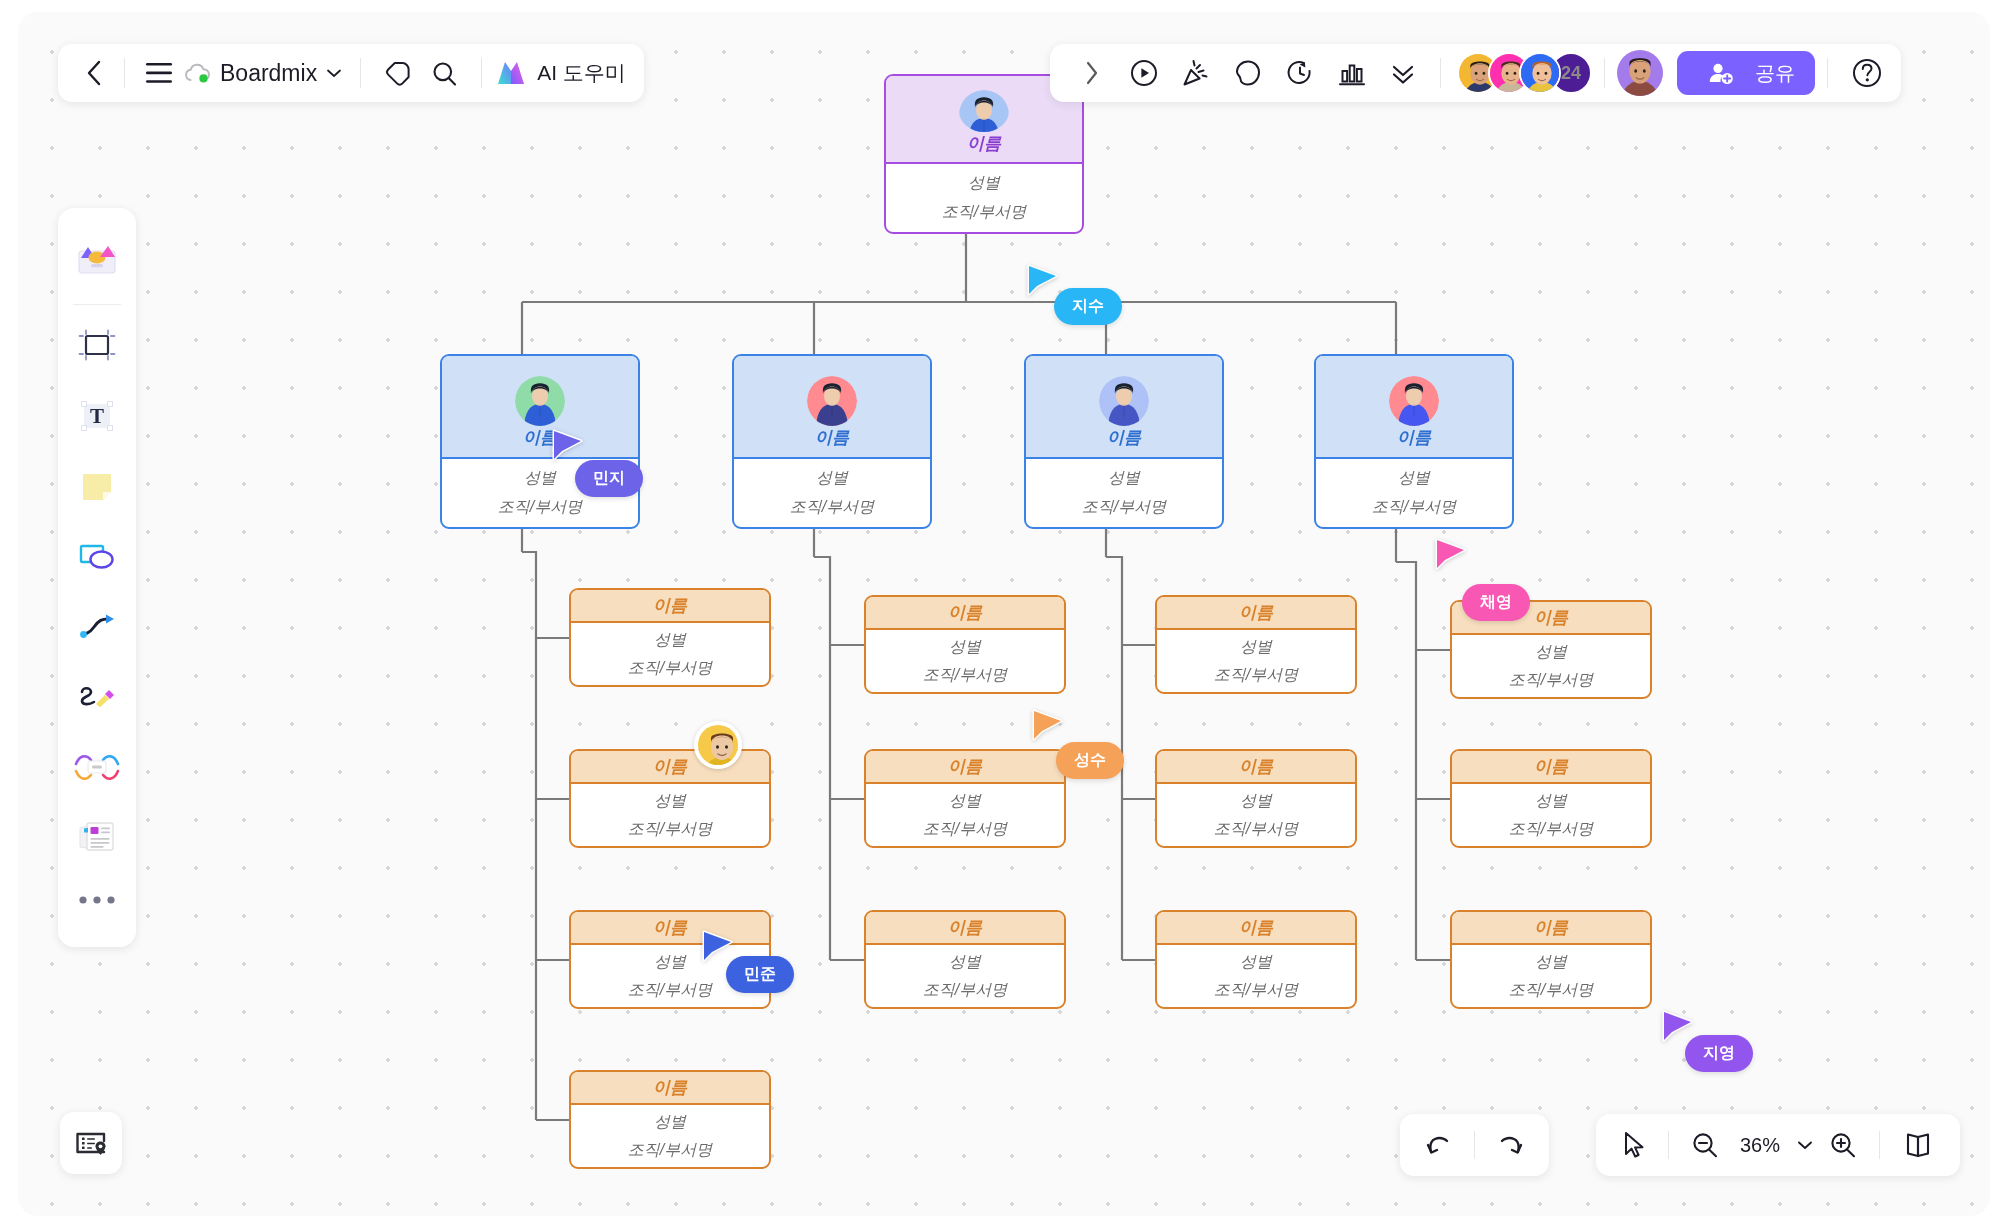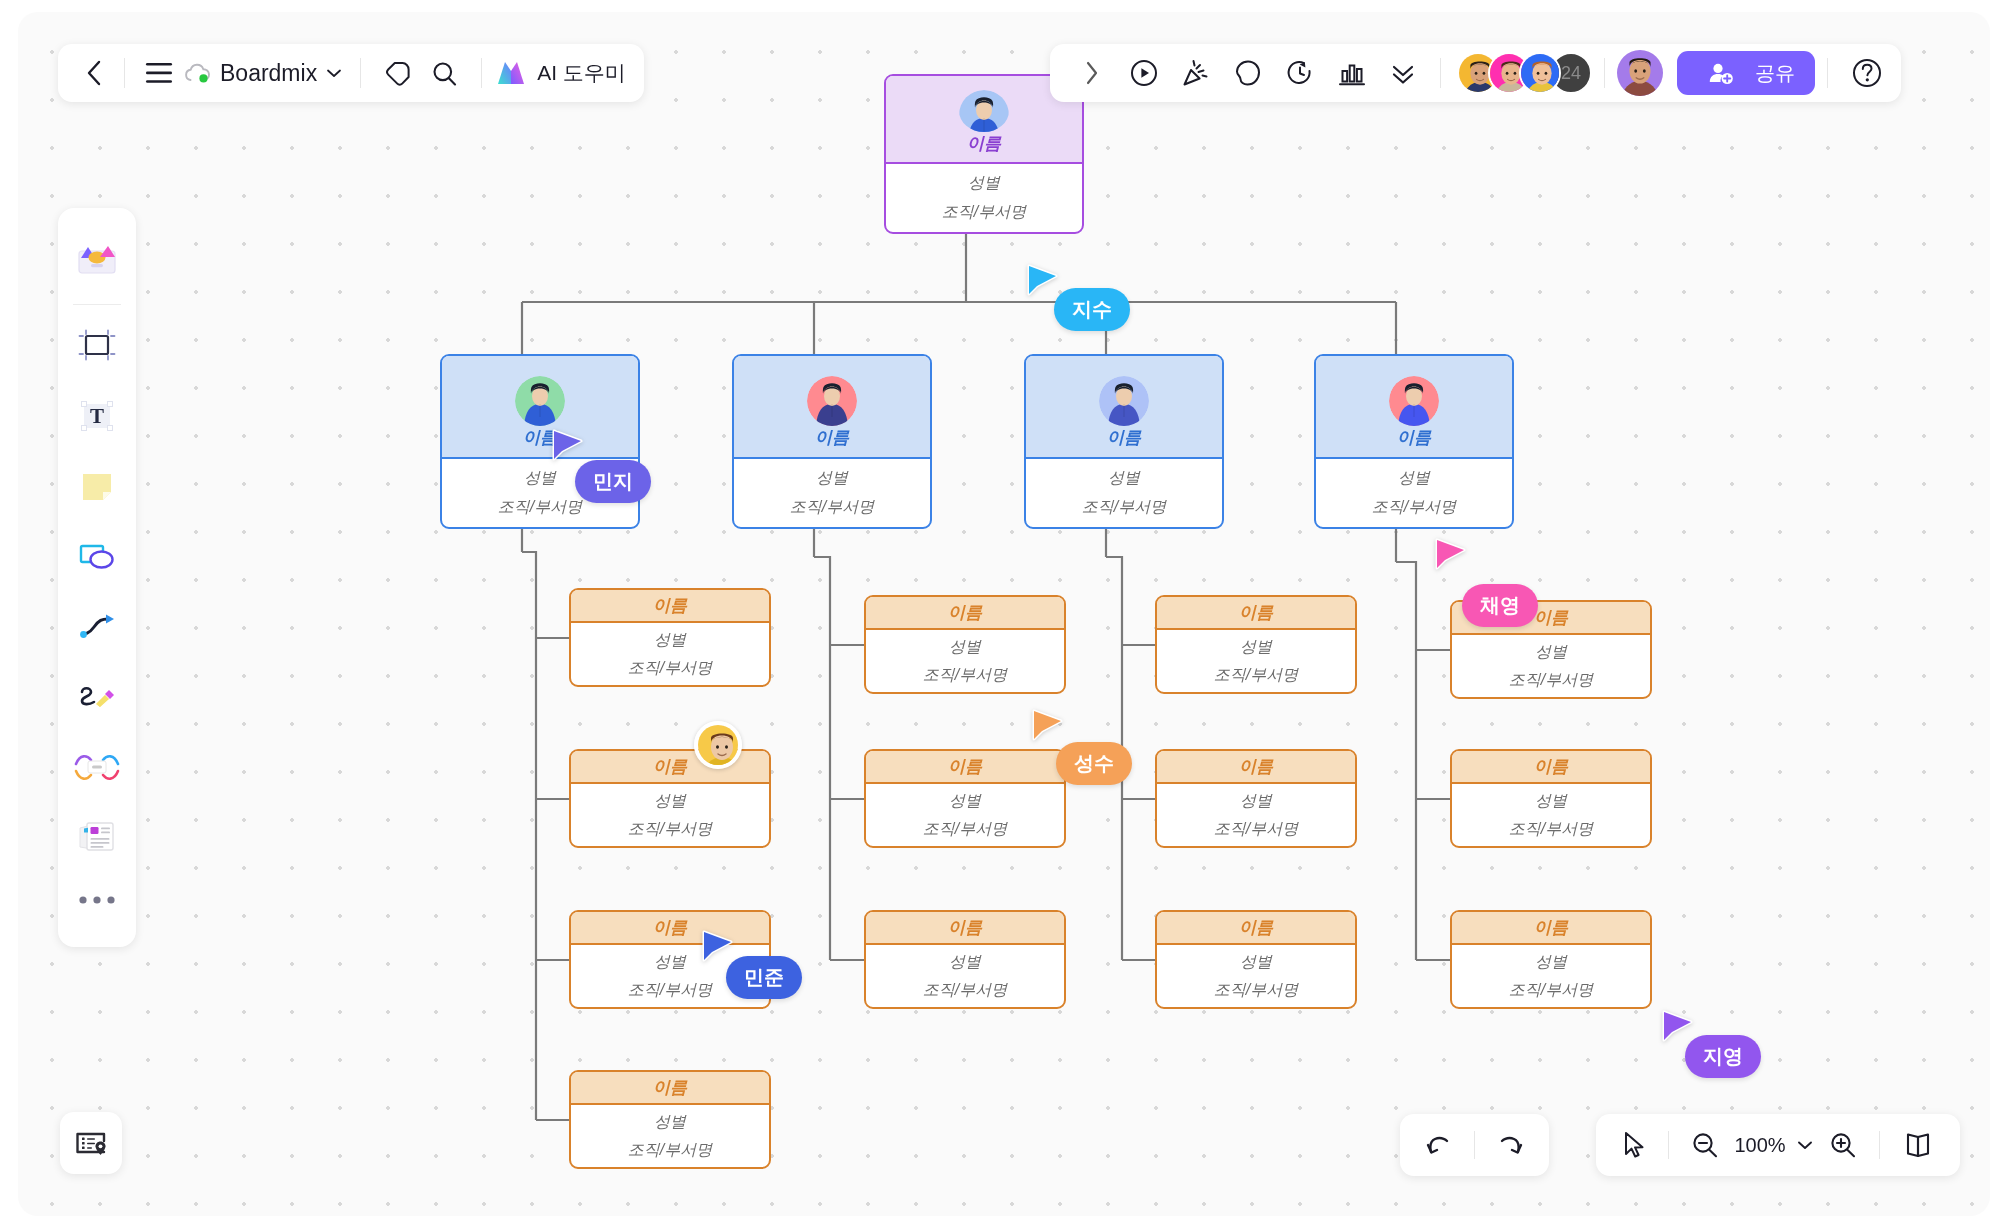--- a/index.html
+++ b/index.html
@@ -61,23 +61,23 @@
   .tr-bar .sep { width:1px; height:30px; background:#e6e6e6; margin:0 12px; }
   .tr-bar .ic { margin:0 11px; }
   .avatars { display:flex; align-items:center; margin-left:4px; }
   .av {
     width:42px; height:42px; border-radius:50%;
     border:2.5px solid #fff; margin-left:-11px;
     background-size:cover; position:relative; overflow:hidden;
   }
   .av:first-child { margin-left:0; }
   .count {
-    width:42px; height:42px; border-radius:50%; background:#404040;
+    width:42px; height:42px; border-radius:50%; background:#4c1d95;
     display:flex;align-items:center;justify-content:center;
-    font-size:18px;color:#8a8a8a; margin-left:-11px; border:2.5px solid #fff;
+    font-size:18px;color:#8a8a8a; margin-left:-11px; border:2.5px solid #fff;font-weight:bold;
   }
   .me { width:46px;height:46px;border-radius:50%;overflow:hidden;position:relative; }
   .share-btn {
     display:flex;align-items:center;gap:10px;
     background:#7B61FF; color:#fff;
     border-radius:11px; height:44px; padding:0 20px;
     font-size:20px; cursor:pointer; margin-left:14px;
   }
 
   
@@ -150,21 +150,21 @@
   .n-org .nm { color:#D9822B; font-size:17px; }
   .n-org .bd { height:62px; font-size:16px; gap:7px; border-radius:0 0 7px 7px; }
 
   .avatar-ill { width:50px;height:50px;border-radius:50%;overflow:hidden;margin-top:14px;position:relative; }
 
   
   .cursor { position:absolute; z-index:30; }
   .cursor svg { display:block; filter: drop-shadow(0 1px 2px rgba(0,0,0,.18)); }
   .clabel {
     position:absolute; border-radius:999px; color:#fff;
-    font-size:20px; font-weight:bold;
+    font-size:16px; font-weight:bold;
     padding:8px 18px; white-space:nowrap;
     box-shadow:0 2px 5px rgba(0,0,0,.12);
   }
   .face-badge {
     position:absolute; width:48px;height:48px;border-radius:50%;
     border:4px solid #fff; overflow:hidden; z-index:31;
     box-shadow:0 1px 4px rgba(0,0,0,.18);
   }
 </style>
 </head>
@@ -787,21 +787,21 @@
         </svg>
       </div>
       <div class="sep"></div>
       <div class="ic">
         <svg width="28" height="28" viewBox="0 0 28 28">
           <circle cx="12" cy="12" r="8.6" stroke="#1c1c28" stroke-width="2.1" fill="none"></circle>
           <path d="M8 12 L16 12" stroke="#1c1c28" stroke-width="2.1" stroke-linecap="round"></path>
           <path d="M18.3 18.8 L25 25.2" stroke="#1c1c28" stroke-width="2.1" stroke-linecap="round"></path>
         </svg>
       </div>
-      <div class="zlevel">100%</div>
+      <div class="zlevel">36%</div>
       <div class="ic" style="margin:0 6px">
         <svg width="16" height="10" viewBox="0 0 16 10">
             <path d="M2 2.5 L8 8 L14 2.5" stroke="#1c1c28" stroke-width="1.9" fill="none" stroke-linecap="round" stroke-linejoin="round"></path>
           </svg>
       </div>
       <div class="ic">
         <svg width="28" height="28" viewBox="0 0 28 28">
           <circle cx="12" cy="12" r="8.6" stroke="#1c1c28" stroke-width="2.1" fill="none"></circle>
           <path d="M8 12 L16 12 M12 8 L12 16" stroke="#1c1c28" stroke-width="2.1" stroke-linecap="round"></path>
           <path d="M18.3 18.8 L25 25.2" stroke="#1c1c28" stroke-width="2.1" stroke-linecap="round"></path>

